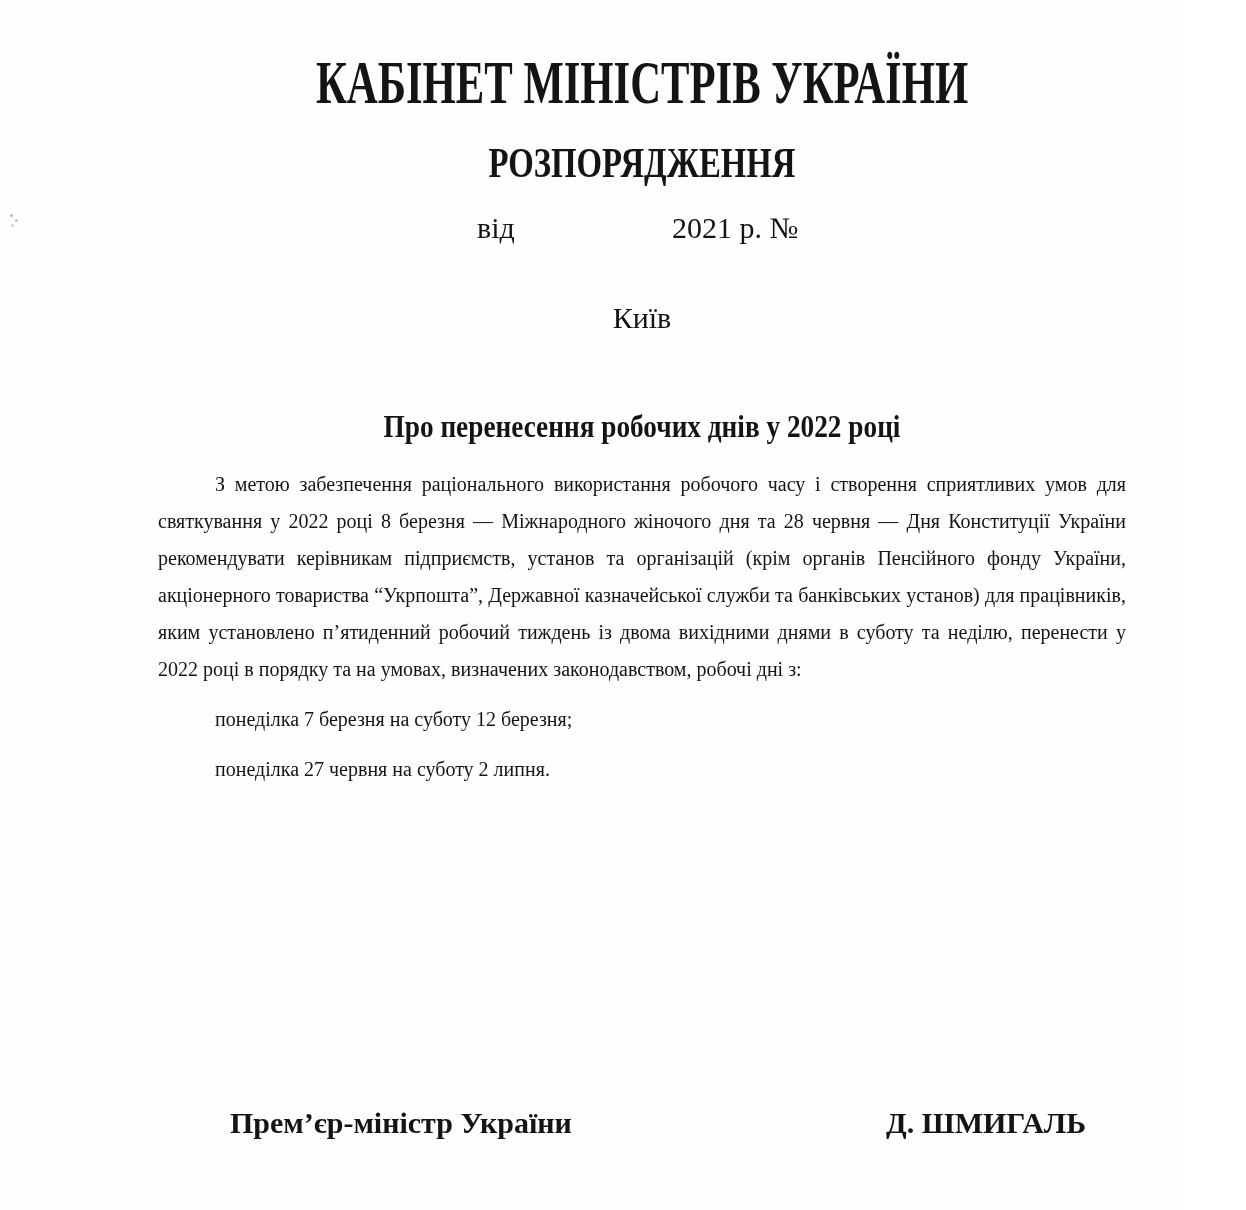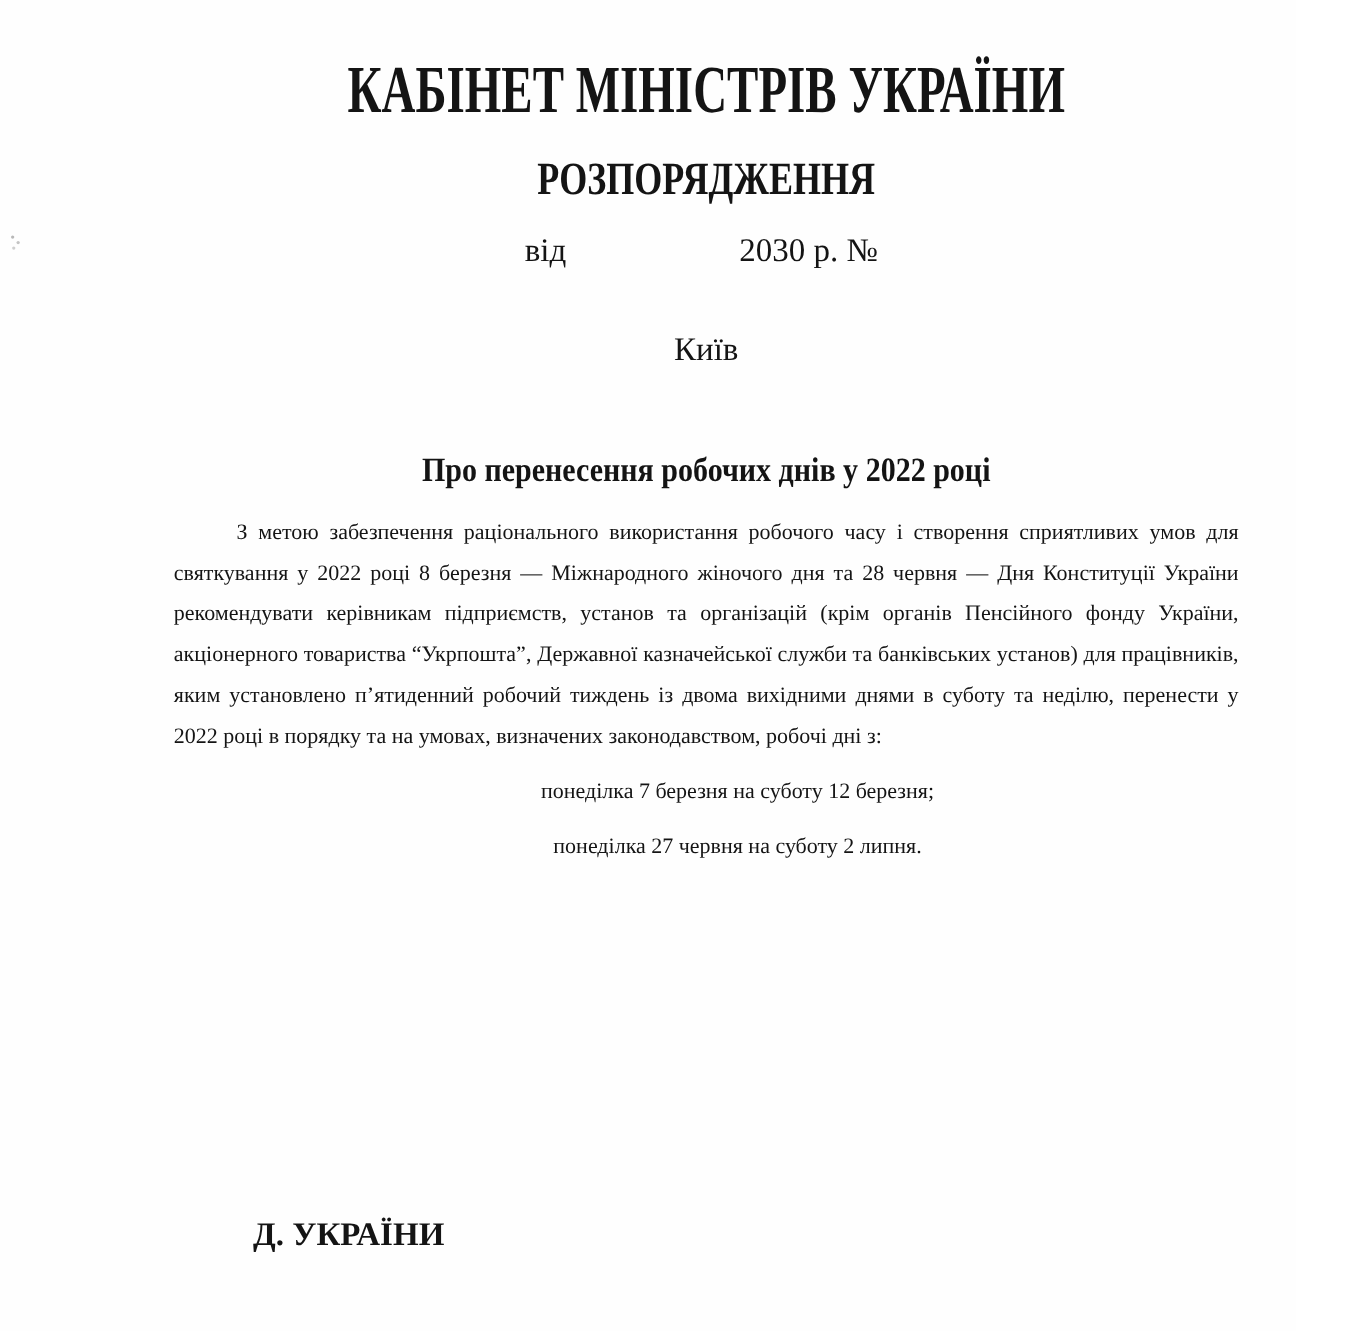--- a/index.html
+++ b/index.html
@@ -78,21 +78,21 @@
     text-align: justify;
   }
   .body-text p {
     margin: 0;
     text-indent: 57px;
   }
   .body-text p.spaced {
     margin-top: 13px;
   }
   .body-text p.left {
-    text-align: center;
+    text-align: left;
   }
   .signature {
     position: absolute;
     top: 1106px;
     left: 230px;
     width: 856px;
     display: flex;
     justify-content: space-between;
     font-size: 30px;
     font-weight: 700;
@@ -115,30 +115,31 @@
 <div class="page">
 
   <div class="speck"></div>
 
   <div class="centered org-name">КАБІНЕТ МІНІСТРІВ УКРАЇНИ</div>
 
   <div class="centered doc-type">РОЗПОРЯДЖЕННЯ</div>
 
   <div class="date-line">
     <span class="date-prefix">від</span>
-    <span class="date-value">2030 р. №</span>
+    <span class="date-value">2021 р. №</span>
   </div>
 
   <div class="centered city">Київ</div>
 
   <div class="centered subject">Про перенесення робочих днів у 2022 році</div>
 
   <div class="body-text">
     <p>З метою забезпечення раціонального використання робочого часу і створення сприятливих умов для святкування у 2022 році 8 березня — Міжнародного жіночого дня та 28 червня — Дня Конституції України рекомендувати керівникам підприємств, установ та організацій (крім органів Пенсійного фонду України, акціонерного товариства “Укрпошта”, Державної казначейської служби та банківських установ) для працівників, яким установлено п’ятиденний робочий тиждень із двома вихідними днями в суботу та неділю, перенести у 2022 році в порядку та на умовах, визначених законодавством, робочі дні з:</p>
     <p class="spaced left">понеділка 7 березня на суботу 12 березня;</p>
     <p class="spaced left">понеділка 27 червня на суботу 2 липня.</p>
   </div>
 
   <div class="signature">
-    <span>Д. УКРАЇНИ</span>
+    <span>Прем’єр-міністр України</span>
+    <span>Д. ШМИГАЛЬ</span>
   </div>
 
 </div>
 
 </body></html>

